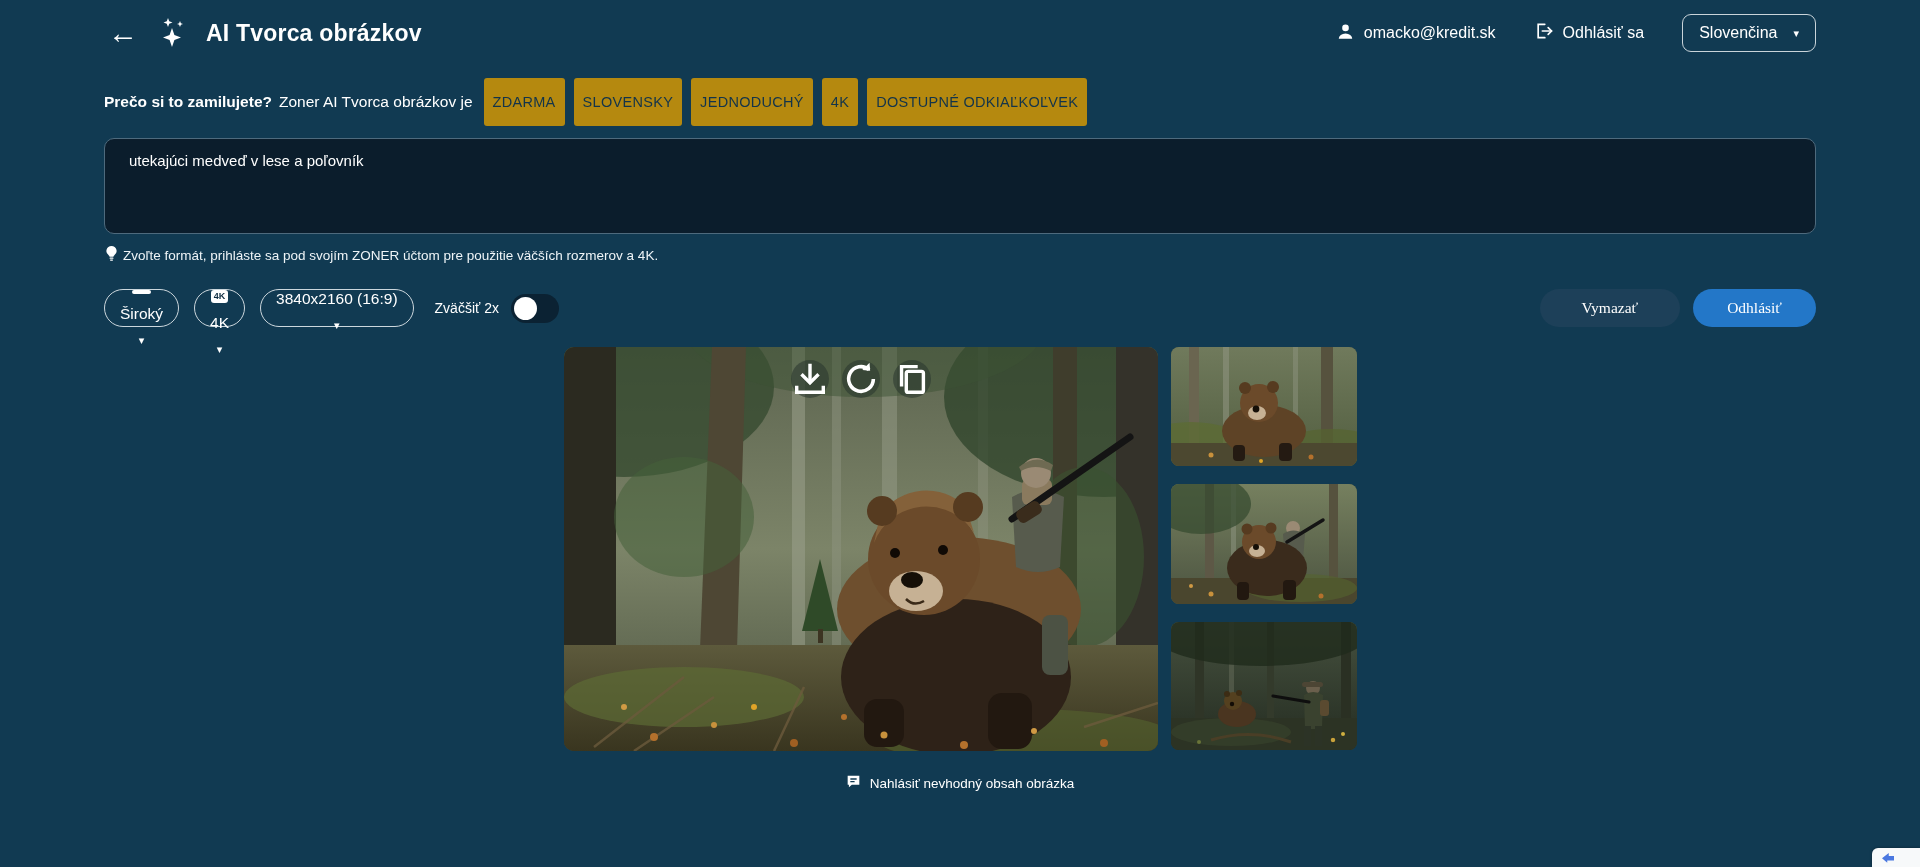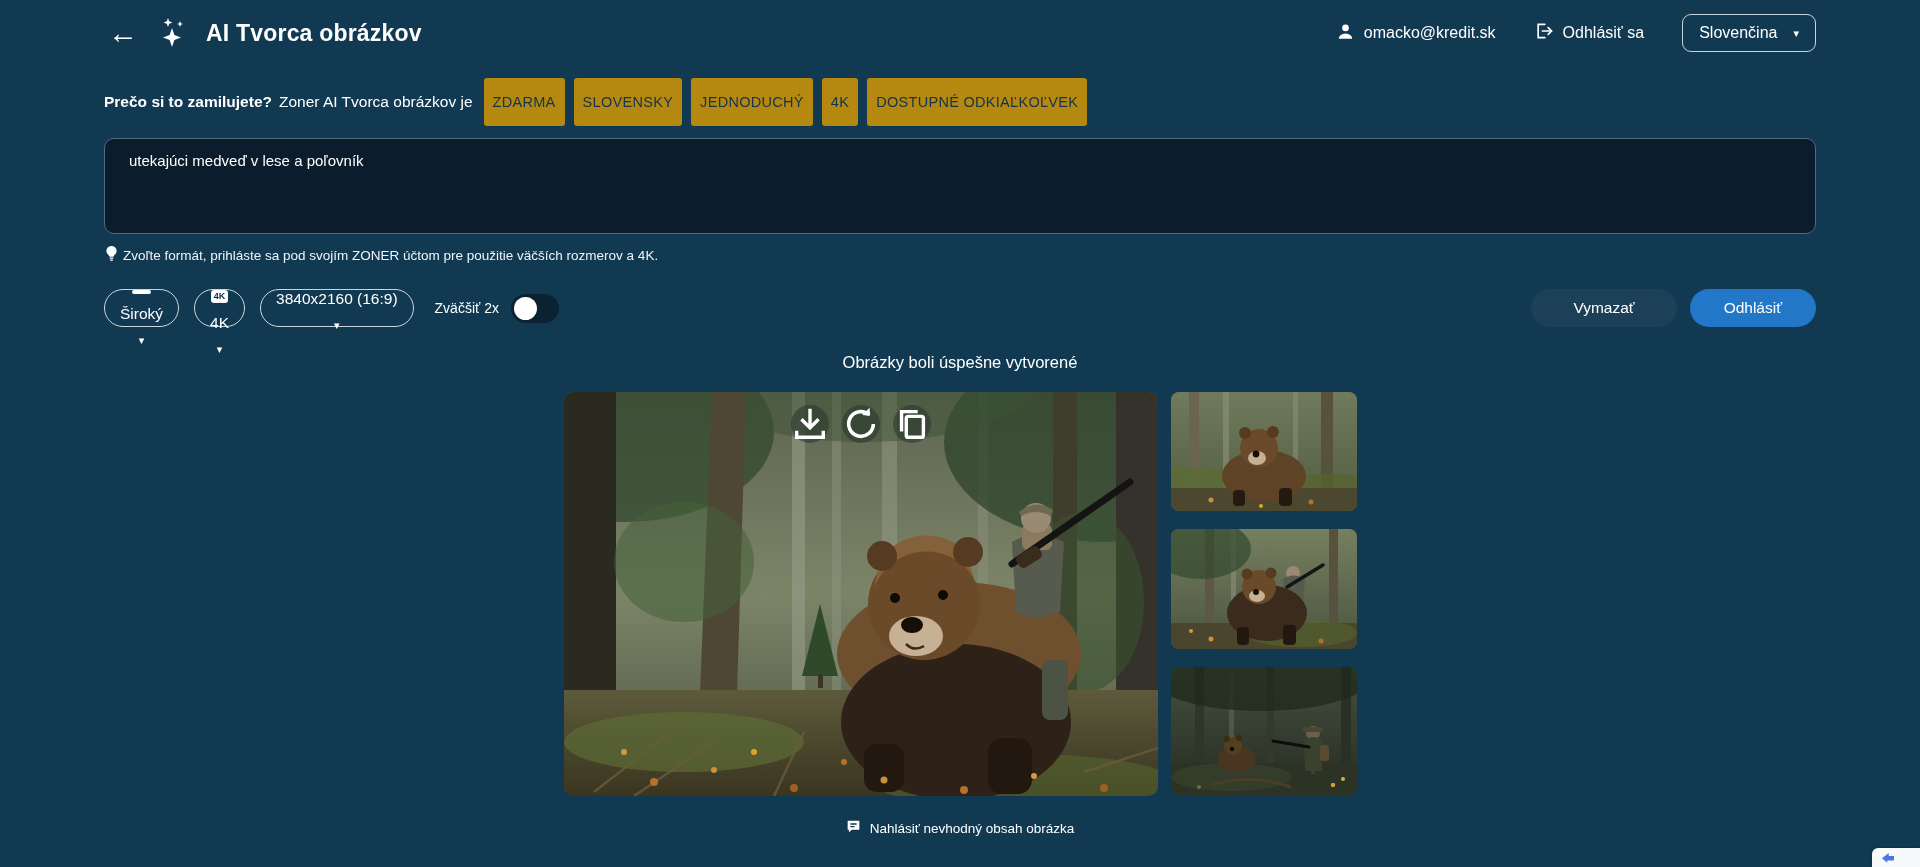--- a/index.html
+++ b/index.html
@@ -40,21 +40,21 @@
 
   
   .controls { margin-top:24px; display:flex; align-items:center; }
   .pill { height:38px; border:1px solid #ccd7dd; border-radius:19px; display:flex; align-items:center; gap:11px; padding:0 15px; font-size:15.5px; margin-right:15px; cursor:pointer; background:transparent; color:#fff;flex-direction:column; }
   .wide-icon { width:19px; height:13px; border:2px solid #fff; border-radius:3px; }
   .fourk-icon { background:#fff; color:#0e2c40; font-size:9px; font-weight:bold; padding:2px 3px; border-radius:3px; line-height:1; }
   .toggle-label { margin-left:6px; font-size:14px; }
   .switch { width:48px; height:29px; background:#0b2233; border-radius:15px; margin-left:12px; position:relative; cursor:pointer; }
   .knob { width:23px; height:23px; background:#fff; border-radius:50%; position:absolute; top:3px; left:3px; }
   .spacer { flex:1; }
-  .btn { height:38px; border-radius:19px; border:none; color:#fff; font-size:15.5px; cursor:pointer; font-family:Liberation Sans, sans-serif; }
+  .btn { height:38px; border-radius:19px; border:none; color:#fff; font-size:15.5px; cursor:pointer; font-family:Liberation Serif, serif; }
   .btn-clear { background:#1d4059; padding:0 42px; margin-right:13px; }
   .btn-generate { background:#2377c8; padding:0 34px; }
 
   
   .status { margin-top:26px; text-align:center; font-size:16.5px; }
   .gallery { margin-top:20px; display:flex; justify-content:center; gap:13px; }
   .main-img { width:594px; height:404px; border-radius:10px; overflow:hidden; position:relative; background:#44503a; }
   .main-img svg, .thumb svg { display:block; width:100%; height:100%; }
   .thumbs { display:flex; flex-direction:column; gap:18px; }
   .thumb { width:186px; border-radius:8px; overflow:hidden; background:#44503a; cursor:pointer; }
@@ -153,21 +153,20 @@
     </div>
     <span class="toggle-label">Zväčšiť 2x</span>
     <span class="switch">
         <span class="knob"></span>
       </span>
     <span class="spacer"></span>
     <button class="btn btn-clear">Vymazať</button>
     <button class="btn btn-generate">Odhlásiť</button>
   </div>
 
-  <div class="status">Obrázky boli úspešne vytvorené</div>
 
   <div class="gallery">
 
     <div class="main-img" role="img" aria-label="medveď kráčajúci lesom, poľovník s puškou za ním">
       <svg viewBox="0 0 594 404" preserveAspectRatio="none">
         <defs>
           <linearGradient id="sky1" x1="0" y1="0" x2="0" y2="1">
             <stop offset="0" stop-color="#5d6550"></stop>
               <stop offset=".5" stop-color="#7c8468"></stop>
               <stop offset="1" stop-color="#4b5340"></stop>

